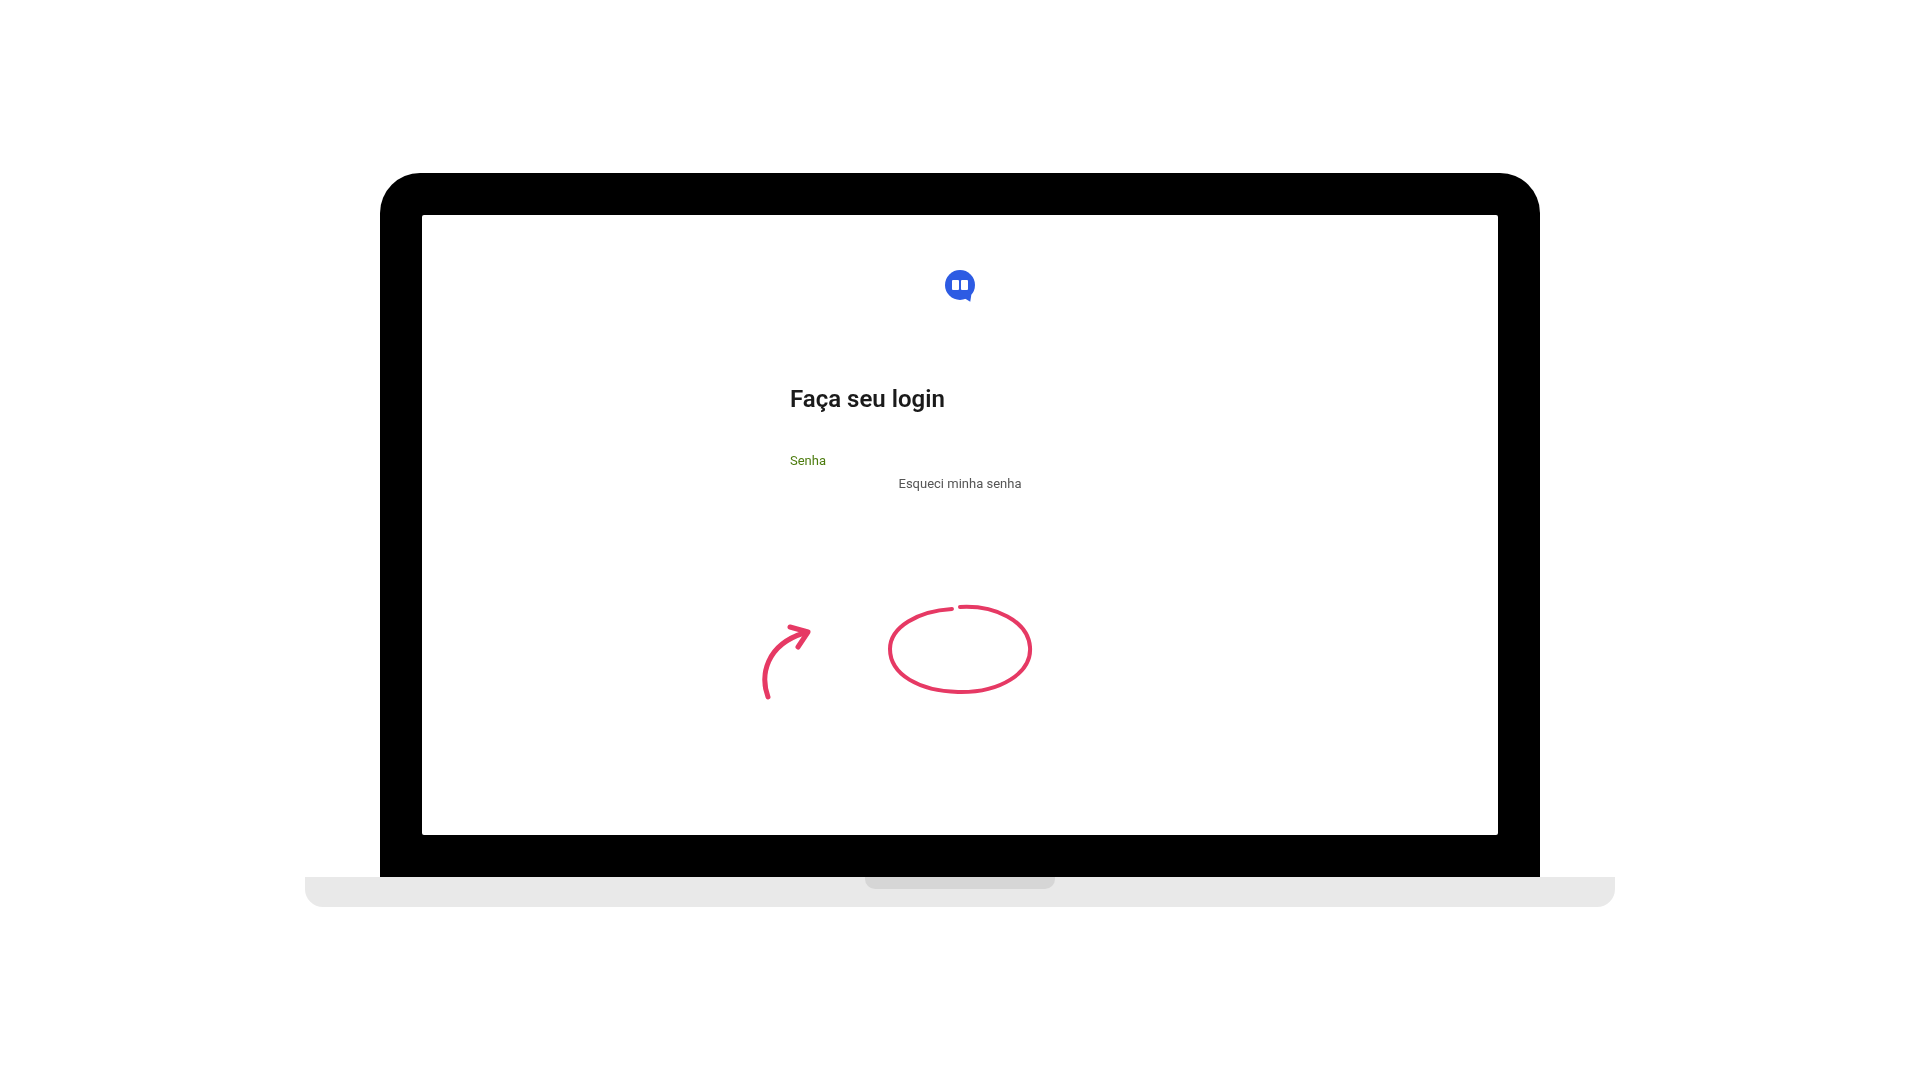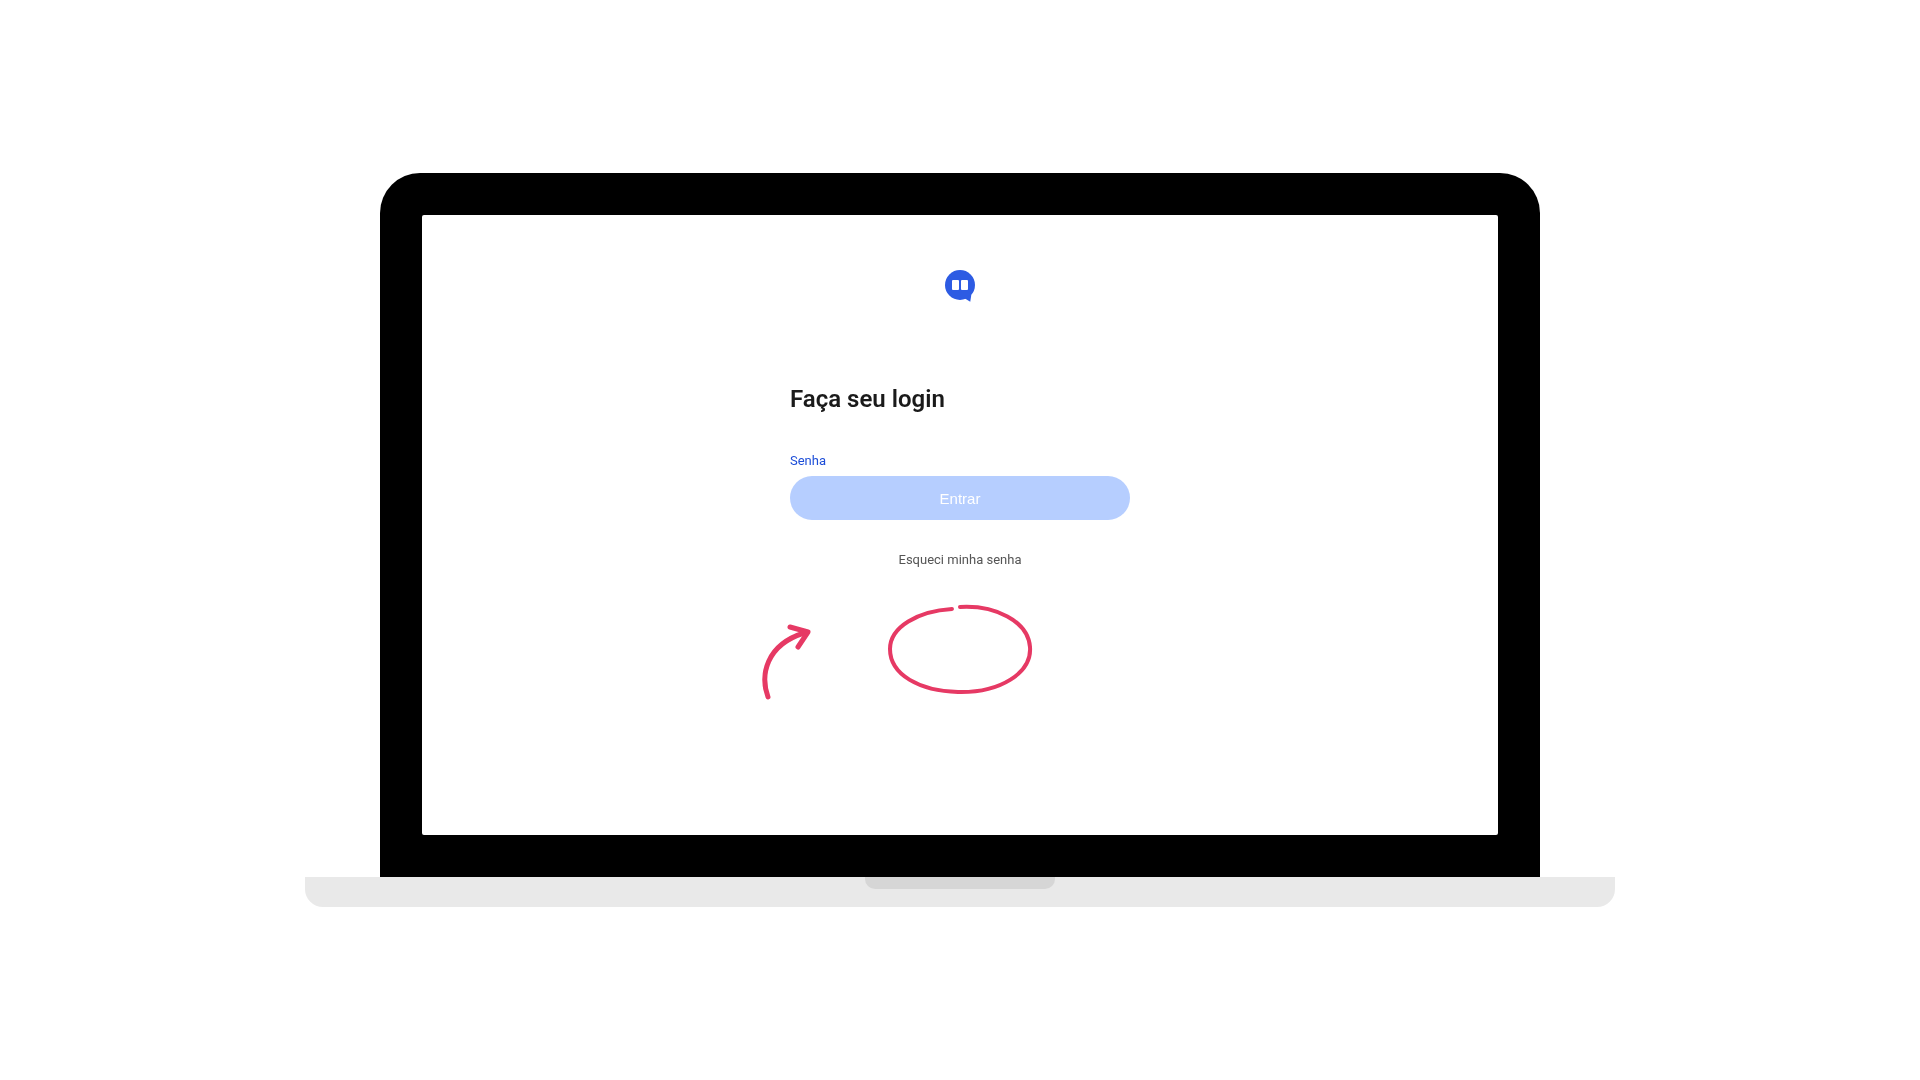--- a/index.html
+++ b/index.html
@@ -107,21 +107,21 @@
     .logo-book::after { right: 0; }
     .login-heading {
       font-size: 24px;
       font-weight: 600;
       color: #1a1a1a;
       align-self: flex-start;
       margin-bottom: 40px;
     }
     .field-label {
       font-size: 13px;
-      color: #1d4ed8;
+      color: #4d7c0f;
       align-self: flex-start;
       margin-bottom: 8px;
     }
     .input-row {
       width: 100%;
       position: relative;
       margin-bottom: 28px;
     }
     .password-input {
       width: 100%;
@@ -202,21 +202,20 @@
           <div class="logo-bubble">
             <div class="logo-book"></div>
           </div>
         </div>
 
         <h1 class="login-heading">Faça seu login</h1>
 
         <label class="field-label">Senha</label>
 
 
-        <button class="submit-btn">Entrar</button>
 
         <a class="forgot-link">Esqueci minha senha</a>
 
       </div>
 
       <svg class="annotation annotation-circle" viewBox="0 0 160 100">
         <path d="M 80 8
                  C 115 6, 148 22, 150 48
                  C 152 74, 120 94, 78 93
                  C 40 92, 10 76, 10 50

